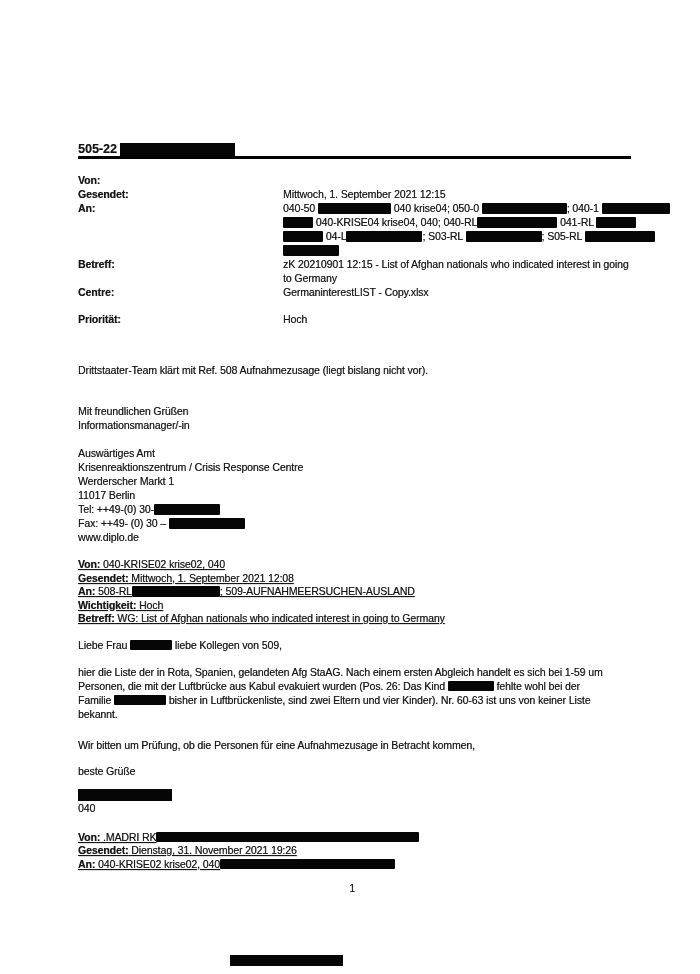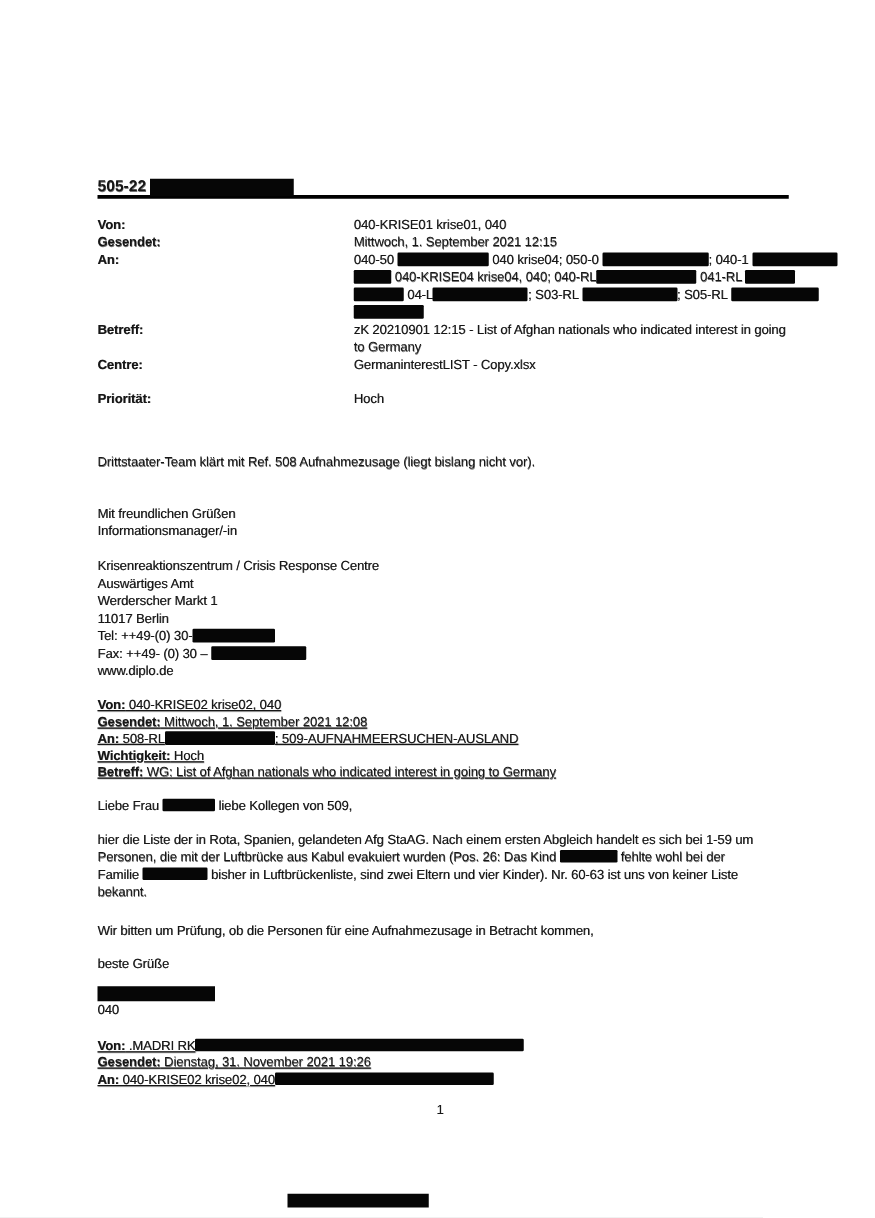--- a/index.html
+++ b/index.html
@@ -38,23 +38,20 @@
 
 <div class="page">
   <div class="doc">
       <div class="refrow">
         <span class="ref">505-22</span>
         <div class="refbar" style="width: 115px;"></div>
       </div>
       <div class="fields">
         <div class="frow">
           <div class="flabel">Von:</div>
-          <div class="fval">
-            <div class="line"><span>040-KRISE01 krise01, 040</span></div>
-          </div>
         </div>
         <div class="frow">
           <div class="flabel">Gesendet:</div>
           <div class="fval">
             <div class="line"><span>Mittwoch, 1. September 2021 12:15</span></div>
           </div>
         </div>
         <div class="frow">
           <div class="flabel">An:</div>
           <div class="fval nowrap">
@@ -89,22 +86,22 @@
       <div class="para">
         <div class="line"><span>Drittstaater-Team klärt mit Ref. 508 Aufnahmezusage (liegt bislang nicht vor).</span></div>
       </div>
       <div style="height: 27px;"></div>
       <div class="para">
         <div class="line"><span>Mit freundlichen Grüßen</span></div>
         <div class="line"><span>Informationsmanager/-in</span></div>
       </div>
       <div style="height: 14px;"></div>
       <div class="para">
+        <div class="line"><span>Auswärtiges Amt</span></div>
         <div class="line"><span>Krisenreaktionszentrum / Crisis Response Centre</span></div>
-        <div class="line"><span>Auswärtiges Amt</span></div>
         <div class="line"><span>Werderscher Markt 1</span></div>
         <div class="line"><span>11017 Berlin</span></div>
         <div class="line"><span>Tel: ++49-(0) 30-</span><span class="redact" style="width: 66px;"></span></div>
         <div class="line"><span>Fax: ++49- (0) 30 – </span><span class="redact" style="width: 76px;"></span></div>
         <div class="line"><span>www.diplo.de</span></div>
       </div>
       <div style="height: 14px;"></div>
       <div class="para tight">
         <div class="line"><span class="b">Von:</span><span> 040-KRISE02 krise02, 040</span></div>
         <div class="line"><span class="b">Gesendet:</span><span> Mittwoch, 1. September 2021 12:08</span></div>

